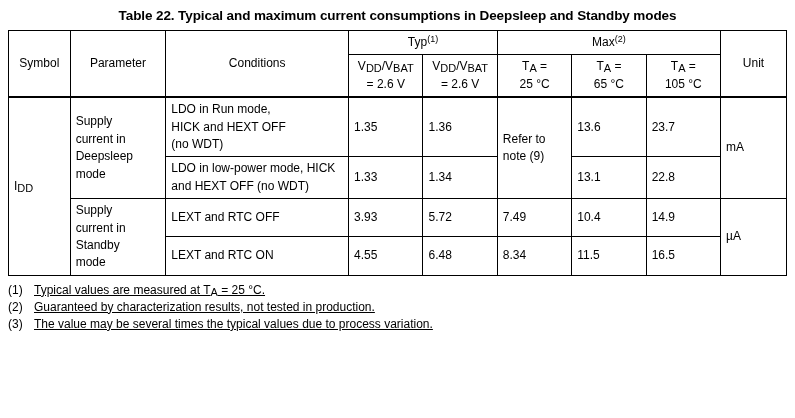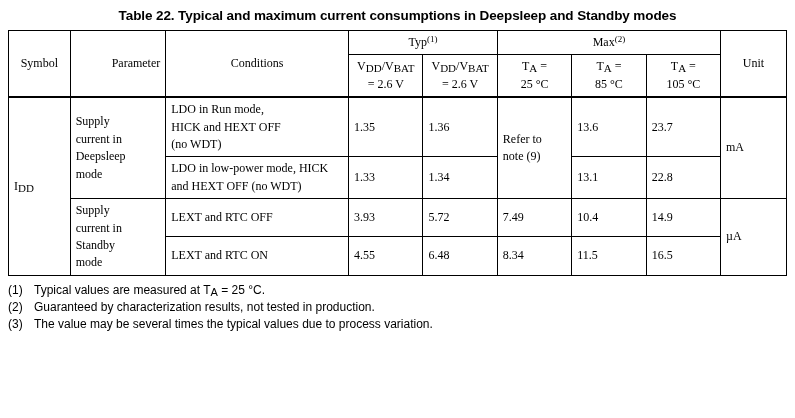--- a/index.html
+++ b/index.html
@@ -36,29 +36,28 @@
     margin: 0 auto;
     table-layout: fixed;
   }
   table.tbl td, table.tbl th {
     border: 1px solid #000000;
     padding: 3px 5px;
     vertical-align: middle;
     font-weight: normal;
     font-size: 12px;
     line-height: 1.45;
-    font-family: Liberation Serif, serif;
   }
   .hdr {
     text-align: center;
     font-weight: bold;
     font-size: 12.5px;
   }
   .hdr-left {
-    text-align: right;
+    text-align: center;
   }
   .ctr { text-align: left; }
   .lft { text-align: left; }
   sub { font-size: 11px; vertical-align: baseline; position: relative; bottom: -2px; }
   sup { font-size: 9px; vertical-align: baseline; position: relative; top: -4px; }
   .thick-top { border-top: 2.5px solid #000000 !important; }
   .cell-pad-lg { padding-top: 7px; padding-bottom: 7px; }
   .notes {
     margin: 6px auto 0 auto;
     width: 779px;
@@ -66,21 +65,21 @@
     line-height: 1.42;
   }
   .note-row {
     display: flex;
     align-items: flex-start;
   }
   .note-num {
     width: 26px;
     flex: 0 0 26px;
   }
-  .note-txt { flex: 1 1 auto; }
+  .note-txt { flex: 1 1 auto; text-decoration: underline; }
   .symbol-cell {
     font-size: 12.5px;
   }
 </style>
 </head>
 <body>
 
 <div class="page">
 
   <div class="table-caption">Table 22. Typical and maximum current consumptions in Deepsleep and Standby modes</div>
@@ -135,21 +134,21 @@
         </td>
         <td class="hdr" style="border-bottom:none; padding-bottom:0;">
           <span>T</span><sub>A</sub><span> =</span>
         </td>
       </tr>
 
       <tr>
         <td class="hdr" style="border-top:none; padding-top:0;">= 2.6 V</td>
         <td class="hdr" style="border-top:none; padding-top:0;">= 2.6 V</td>
         <td class="hdr" style="border-top:none; padding-top:0;">25 °C</td>
-        <td class="hdr" style="border-top:none; padding-top:0;">85 °C</td>
+        <td class="hdr" style="border-top:none; padding-top:0;">65 °C</td>
         <td class="hdr" style="border-top:none; padding-top:0;text-align:center;">105 °C</td>
       </tr>
 
       <tr>
         <td class="ctr symbol-cell thick-top" rowspan="4">
           <span>I</span><sub>DD</sub>
         </td>
         <td class="lft thick-top" rowspan="2">
           <div>Supply</div>
           <div>current in</div>

